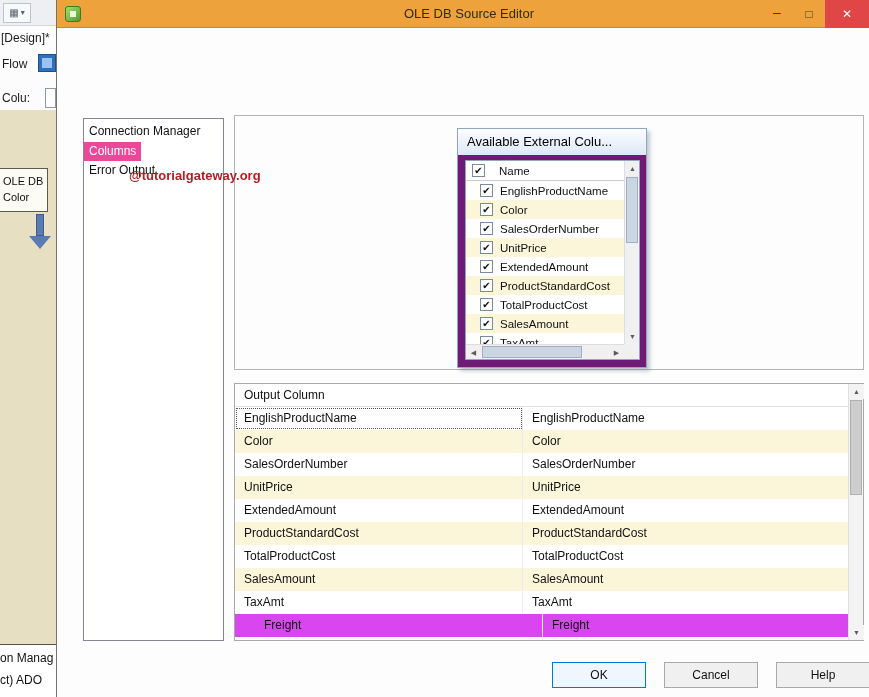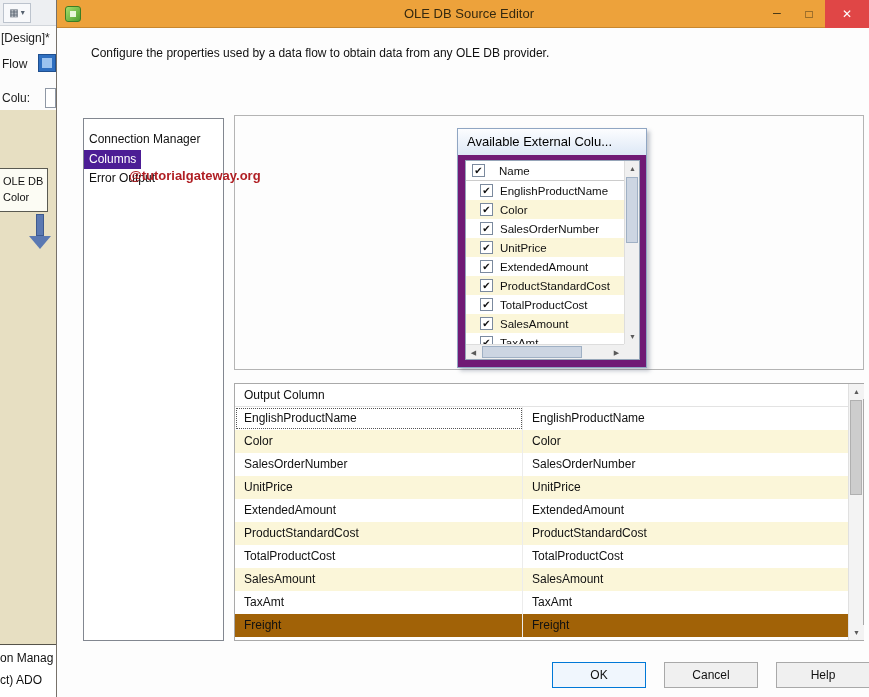--- a/index.html
+++ b/index.html
@@ -32,21 +32,21 @@
   .pkg-icon { position:absolute; left:8px; top:6px; width:16px; height:16px; border-radius:3px; background:linear-gradient(135deg,#a6de6c,#4d9e2f); border:1px solid #3c7d24; }
   .pkg-icon::after { content:""; position:absolute; left:4px; top:4px; width:6px; height:6px; background:#eaf7d9; }
   .title-text { position:absolute; left:0; top:0; width:100%; height:28px; line-height:28px; text-align:center; font-size:13px; color:#35290f;padding-left:12px; }
   .win-btn { position:absolute; top:0; height:28px; text-align:center; cursor:default; }
   .btn-min { right:76px; width:32px; line-height:24px; font-size:14px; color:#4a3a18; }
   .btn-max { right:44px; width:32px; line-height:28px; font-size:12px; color:#4a3a18; }
   .btn-close { right:0; width:44px; line-height:28px; font-size:12px; color:#ffffff; }
 
   .description { position:absolute; left:34px; top:46px; font-size:12px; color:#101010; white-space:nowrap; }
 
-  .nav-panel { position:absolute; left:26px; top:118px; width:141px; height:523px; background:#ffffff; border:1px solid #828790; padding-top:11px; }
+  .nav-panel { position:absolute; left:26px; top:118px; width:141px; height:523px; background:#ffffff; border:1px solid #828790; padding-top:3px; }
   .nav-item { font-size:12px; color:#111; padding:2px 5px; line-height:15px; white-space:nowrap; }
   .nav-item.selected { color:#ffffff; display:inline-block; }
 
   .watermark { position:absolute; left:72px; top:160px; font-size:13px; font-weight:bold; z-index:6; white-space:nowrap;margin-top:8px; }
 
   .top-group { position:absolute; left:177px; top:115px; width:630px; height:255px; border:1px solid #b4b4b4; background:#fdfdfd; }
 
   .avail-panel { position:absolute; left:400px; top:128px; width:190px; height:240px; background:#701a75; border:1px solid #90a6c3; box-shadow:3px 3px 4px rgba(90,100,120,0.35); z-index:3; }
   .avail-title { height:26px; line-height:26px; padding-left:9px; font-size:13px; color:#000; background:linear-gradient(#fcfdff,#dde8f6); white-space:nowrap; overflow:hidden; }
   .check-list { position:absolute; left:7px; top:31px; width:175px; height:200px; background:#ffffff; border:1px solid #96a5b8; overflow:hidden; }
@@ -127,23 +127,22 @@
   <div class="dialog">
 
     <div class="titlebar" style="background: rgb(237, 162, 59); border-bottom: 1px solid rgb(200, 135, 46);">
       <div class="pkg-icon"></div>
       <div class="title-text">OLE DB Source Editor</div>
       <div class="win-btn btn-min">–</div>
       <div class="win-btn btn-max">□</div>
       <div class="win-btn btn-close" style="background: rgb(224, 70, 70);">✕</div>
     </div>
 
-    <div class="description">Configure the properties used by a data flow to obtain data from any OLE DB provider.</div>
-
-    <div class="nav-panel"><div class="nav-item">Connection Manager</div><div class="nav-item selected" style="background: #4c1d95;">Columns</div><div class="nav-item">Error Output</div></div>
+
+    <div class="nav-panel"><div class="nav-item">Connection Manager</div><div class="nav-item selected" style="background: #ec4899;">Columns</div><div class="nav-item">Error Output</div></div>
 
     <div class="watermark" style="color: rgb(176, 31, 36);">@tutorialgateway.org</div>
 
     <div class="top-group"></div>
 
     <div class="avail-panel">
       <div class="avail-title">Available External Colu...</div>
       <div class="check-list">
         <div class="cl-header">
           <span class="checkbox">✔</span>
@@ -235,21 +234,21 @@
             <div class="map-cell c2">TotalProductCost</div>
           </div>
           <div class="map-row" style="background: rgb(251, 246, 217);">
             <div class="map-cell c1">SalesAmount</div>
             <div class="map-cell c2">SalesAmount</div>
           </div>
           <div class="map-row">
             <div class="map-cell c1">TaxAmt</div>
             <div class="map-cell c2">TaxAmt</div>
           </div>
-          <div class="map-row" style="background: #a16207;">
+          <div class="map-row" style="background: #d946ef; padding-left: 20px;">
             <div class="map-cell c1">Freight</div>
             <div class="map-cell c2">Freight</div>
           </div>
         </div>
       <div class="map-vscroll">
         <span class="sb-arrow up">▲</span>
         <span class="thumb"></span>
         <span class="sb-arrow down">▼</span>
       </div>
     </div>

